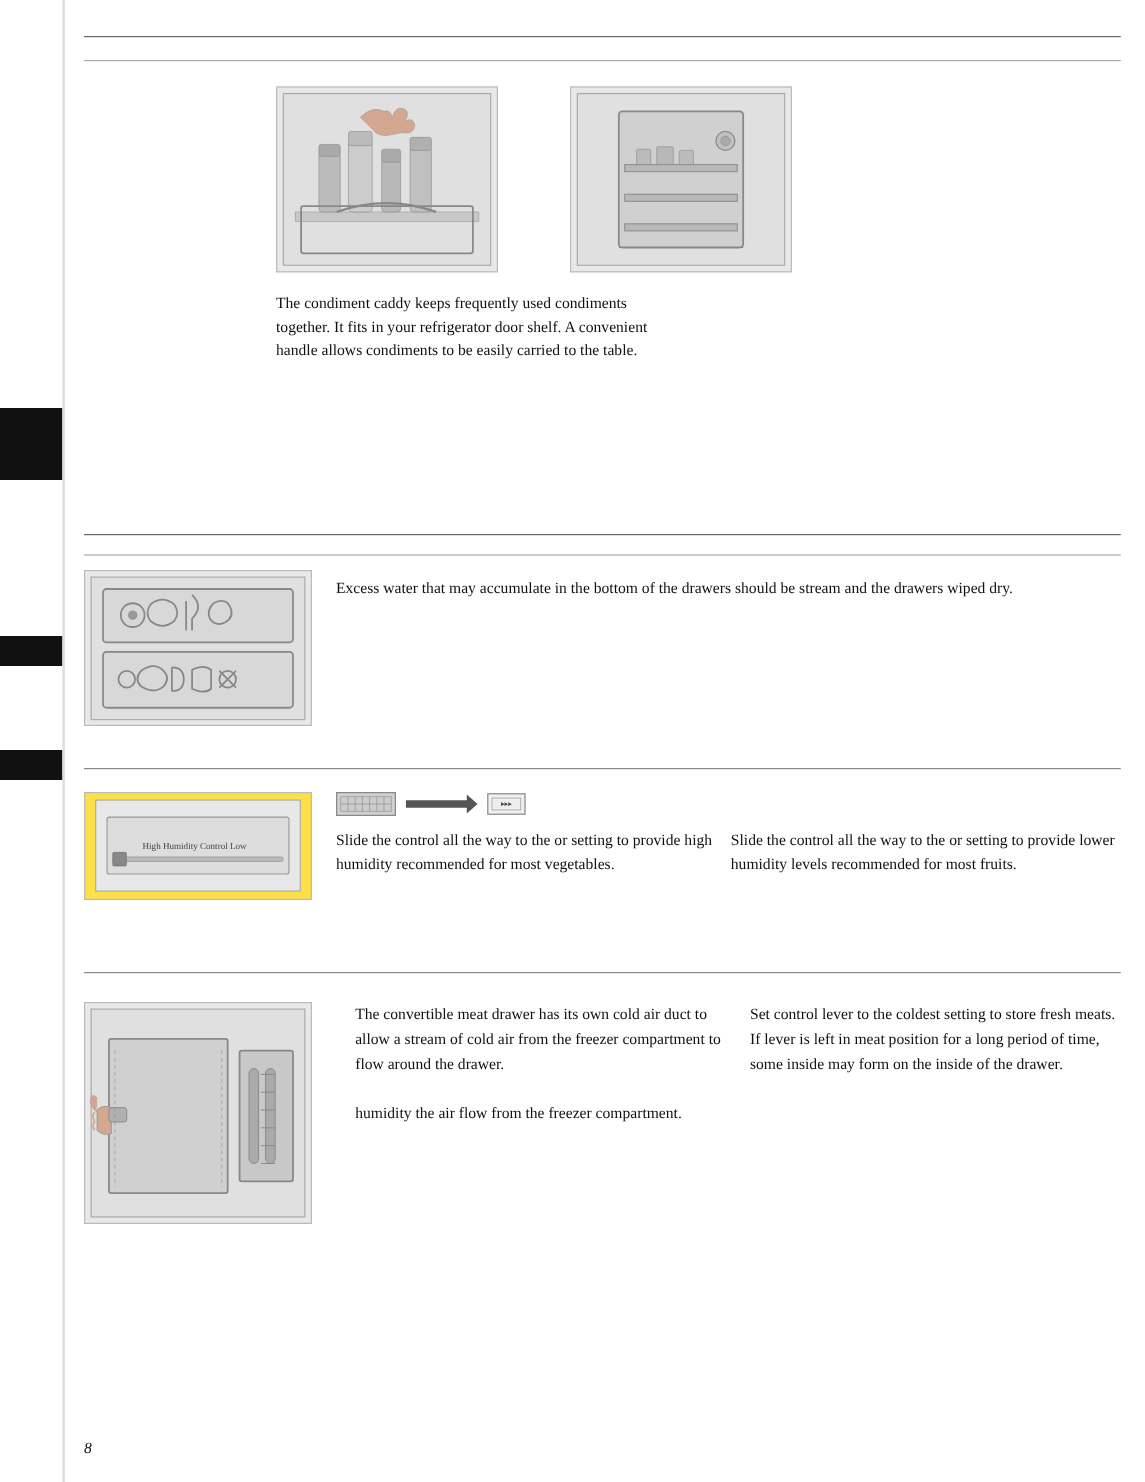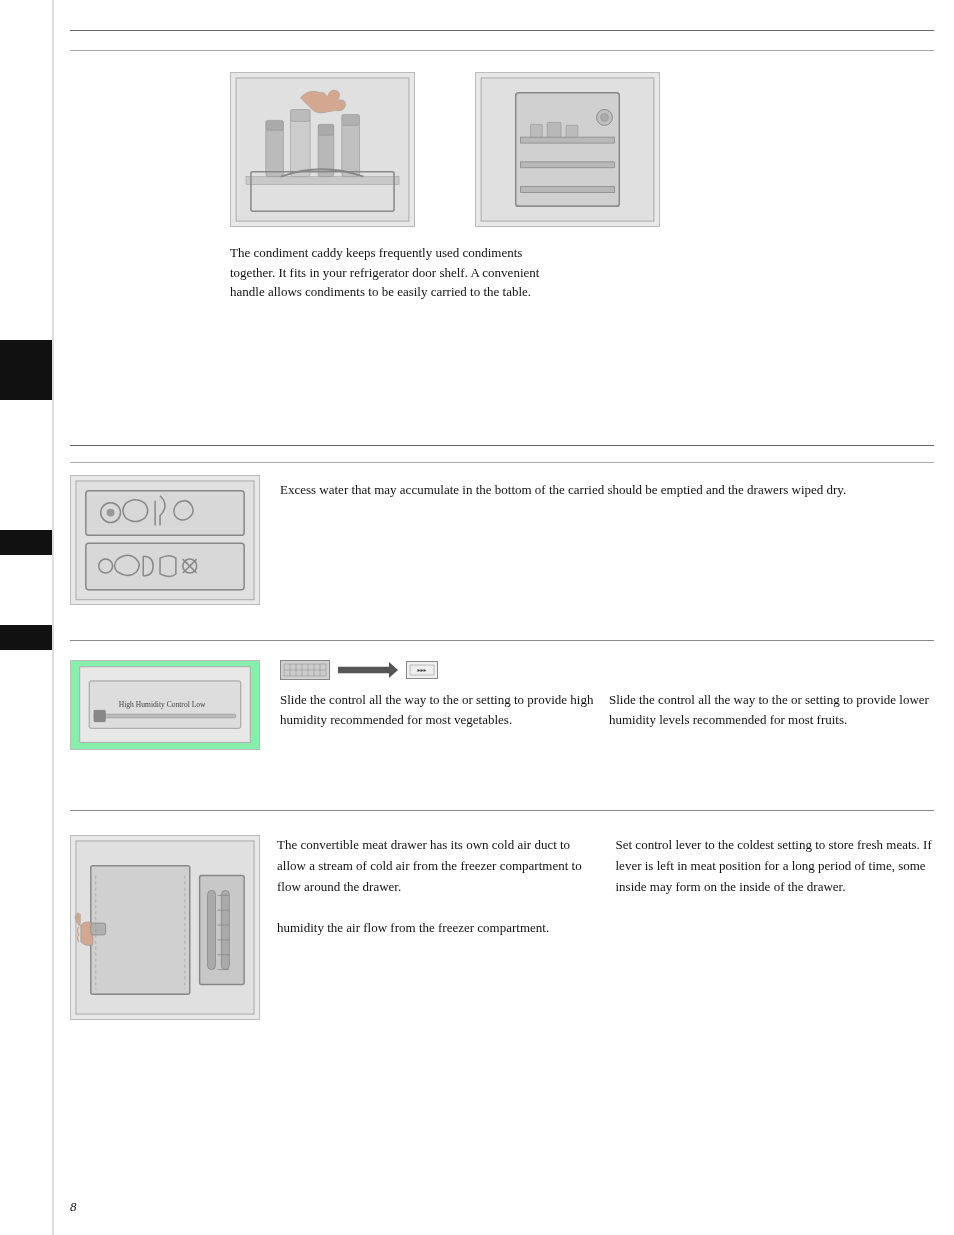--- a/index.html
+++ b/index.html
@@ -157,21 +157,21 @@
 
     .section3-inner {
       display: flex;
       align-items: flex-start;
       gap: 20px;
     }
 
     .section3-img {
       width: 190px;
       height: 90px;
-      background: #86efac;
+      background: #fde047;
       border: 1px solid #bbb;
       flex-shrink: 0;
       display: flex;
       align-items: center;
       justify-content: center;
       font-size: 9px;
       color: #444;
       text-align: center;
       padding: 4px;
     }
@@ -199,21 +199,21 @@
     .section4 {
       position: absolute;
       top: 835px;
       left: 0;
       right: 20px;
     }
 
     .section4-inner {
       display: flex;
       align-items: flex-start;
-      gap: 17px;
+      gap: 36px;
     }
 
     .section4-img {
       width: 190px;
       height: 185px;
       background: #e8e8e8;
       border: 1px solid #bbb;
       flex-shrink: 0;
       display: flex;
       align-items: center;
@@ -337,21 +337,21 @@
             <circle cx="35" cy="91" r="7" fill="none" stroke="#888" stroke-width="1.5"></circle>
             <path d="M47 84 Q58 76 66 84 Q72 90 66 97 Q58 104 47 97 Q41 91 47 84Z" fill="none" stroke="#888" stroke-width="1.5"></path>
             <line x1="73" y1="81" x2="73" y2="101" stroke="#888" stroke-width="1.5"></line>
             <path d="M73 81 Q83 81 83 91 Q83 101 73 101" fill="none" stroke="#888" stroke-width="1.5"></path>
             <path d="M90 83 Q100 78 106 83 L106 99 Q100 104 90 99 Z" fill="none" stroke="#888" stroke-width="1.5"></path>
             <circle cx="120" cy="91" r="7" fill="none" stroke="#888" stroke-width="1.5"></circle>
             <path d="M113 84 L127 98 M127 84 L113 98" stroke="#888" stroke-width="1.5"></path>
           </svg>
         </div>
         <div class="section2-text">
-          <p>Excess water that may accumulate in the bottom of the carried should be emptied and the drawers wiped dry.</p>
+          <p>Excess water that may accumulate in the bottom of the drawers should be stream and the drawers wiped dry.</p>
         </div>
       </div>
     </div>
 
     <div style="position:absolute; top:640px; left:0; right:20px; height:1px; background:#888;"></div>
 
     <div class="section3">
       <div class="section3-inner">
         <div class="section3-img">
           <svg viewBox="0 0 190 90" xmlns="http://www.w3.org/2000/svg">

